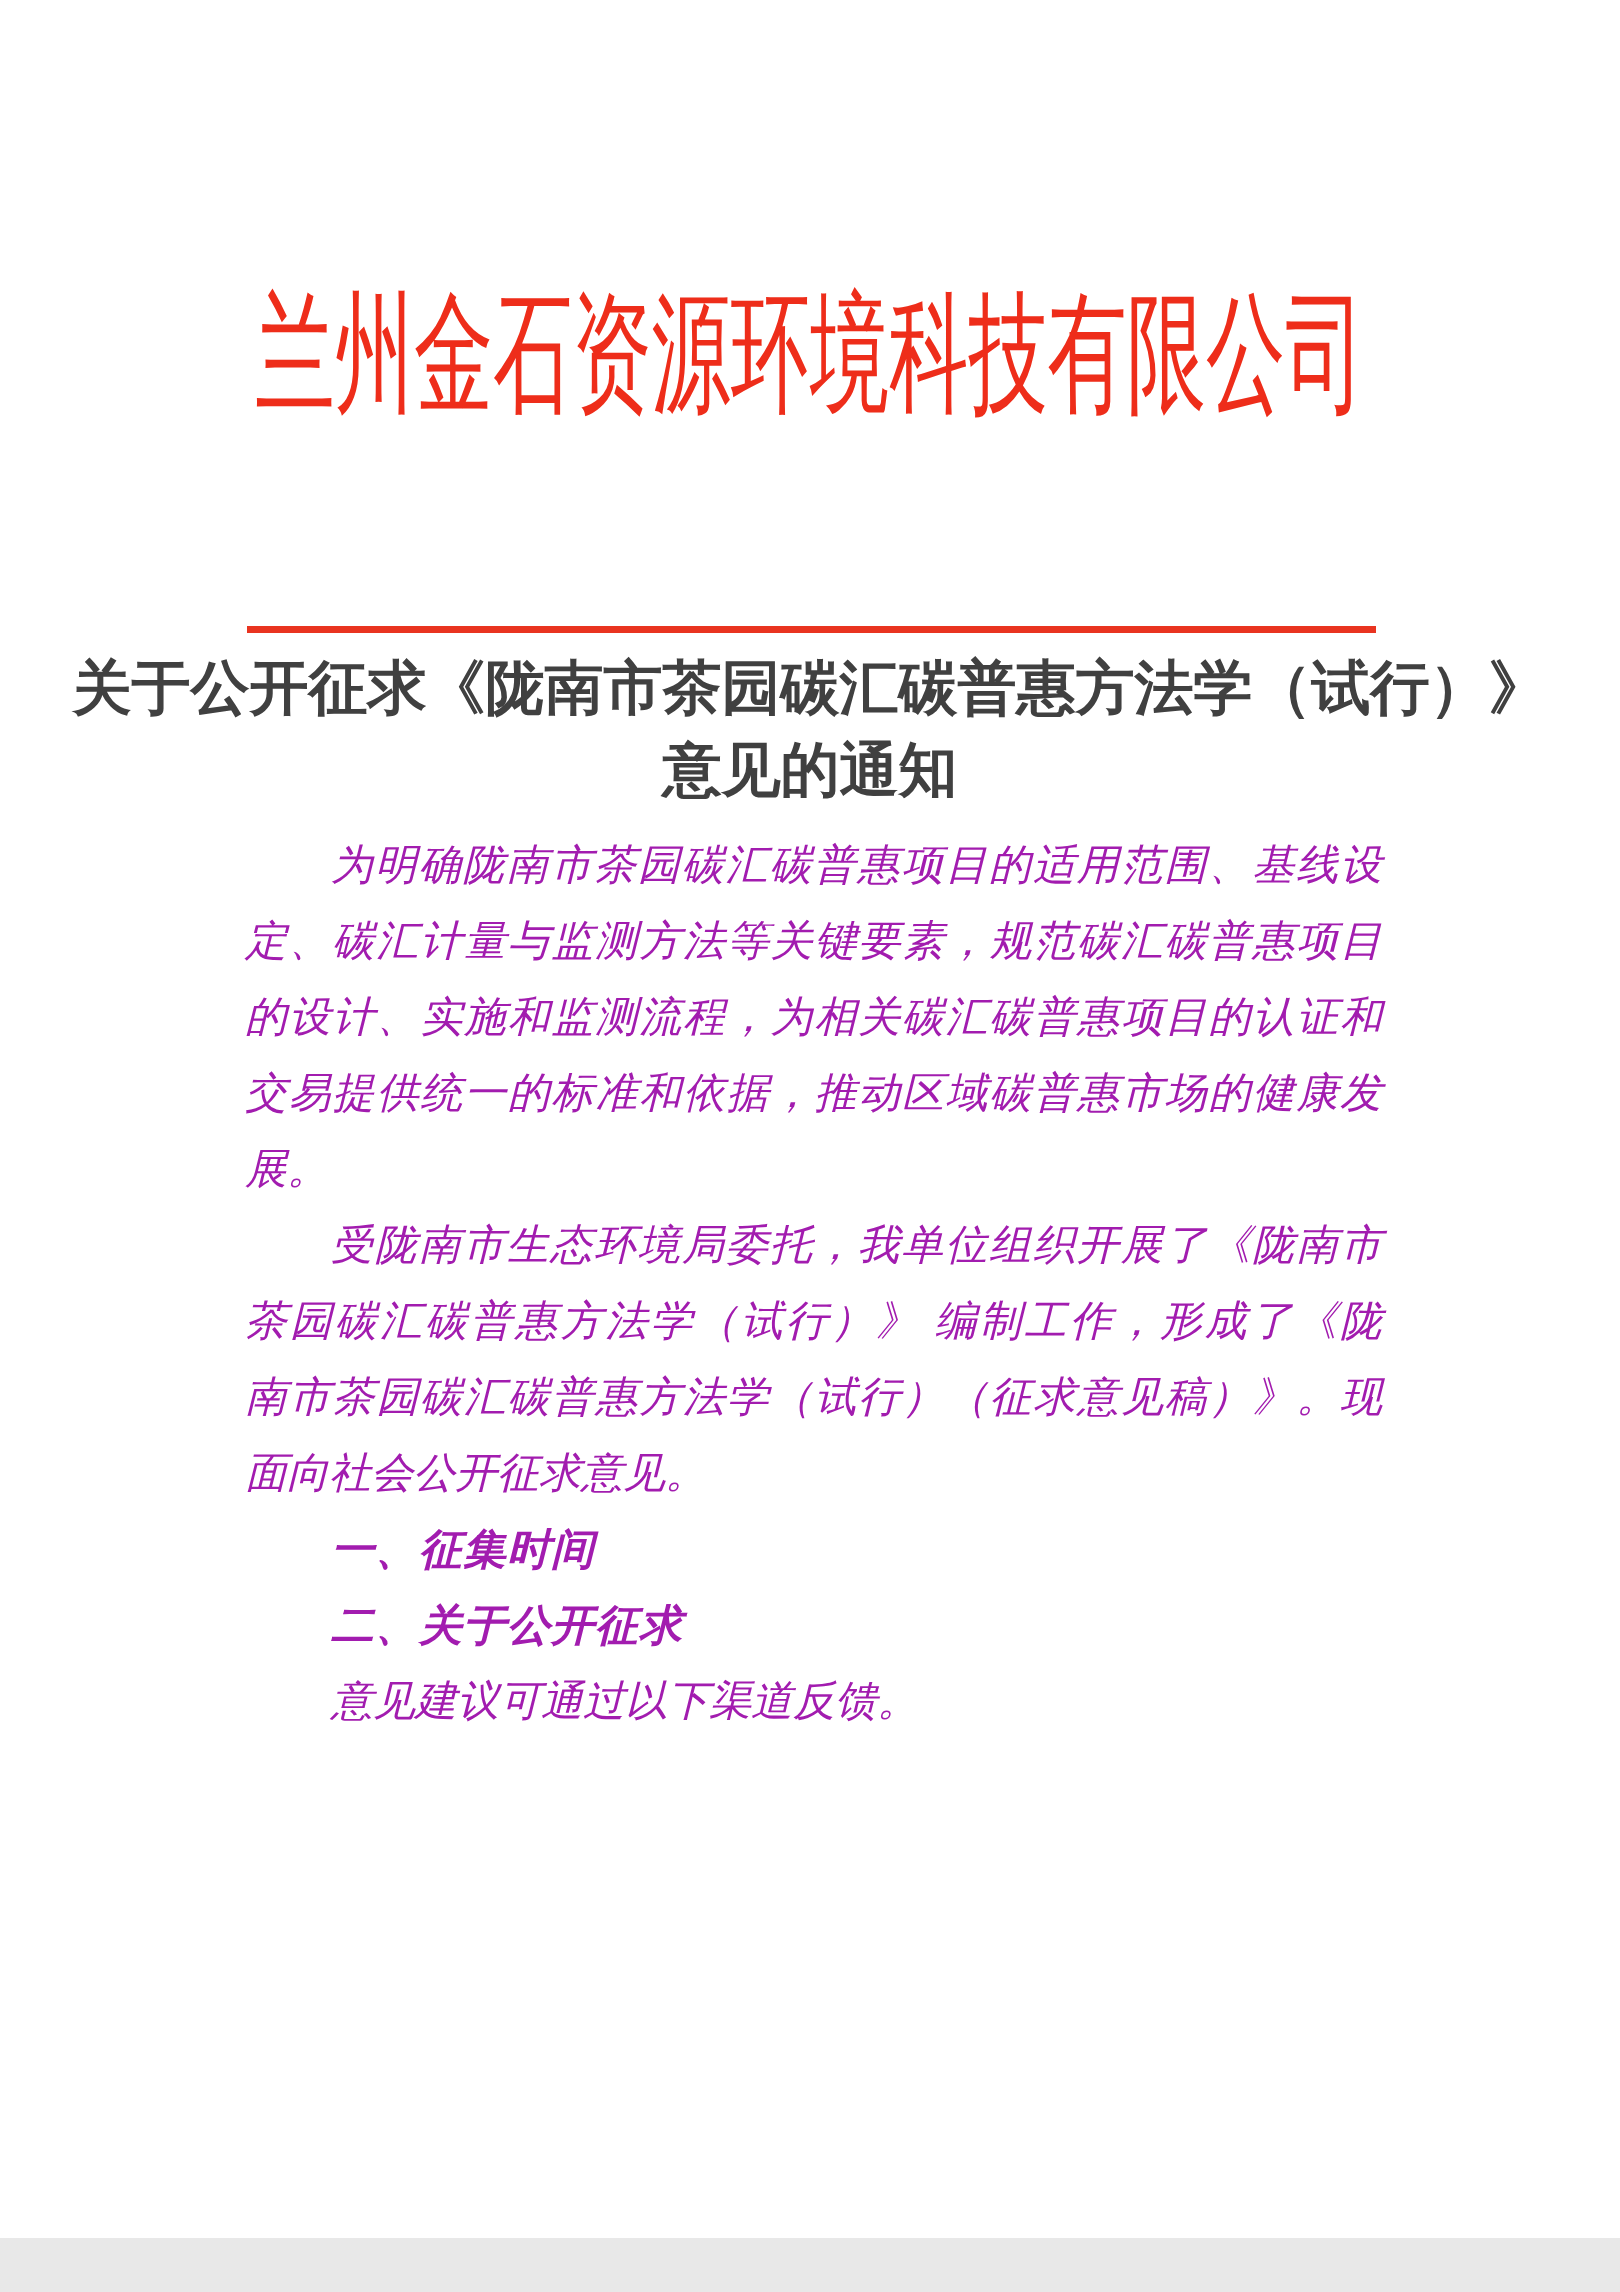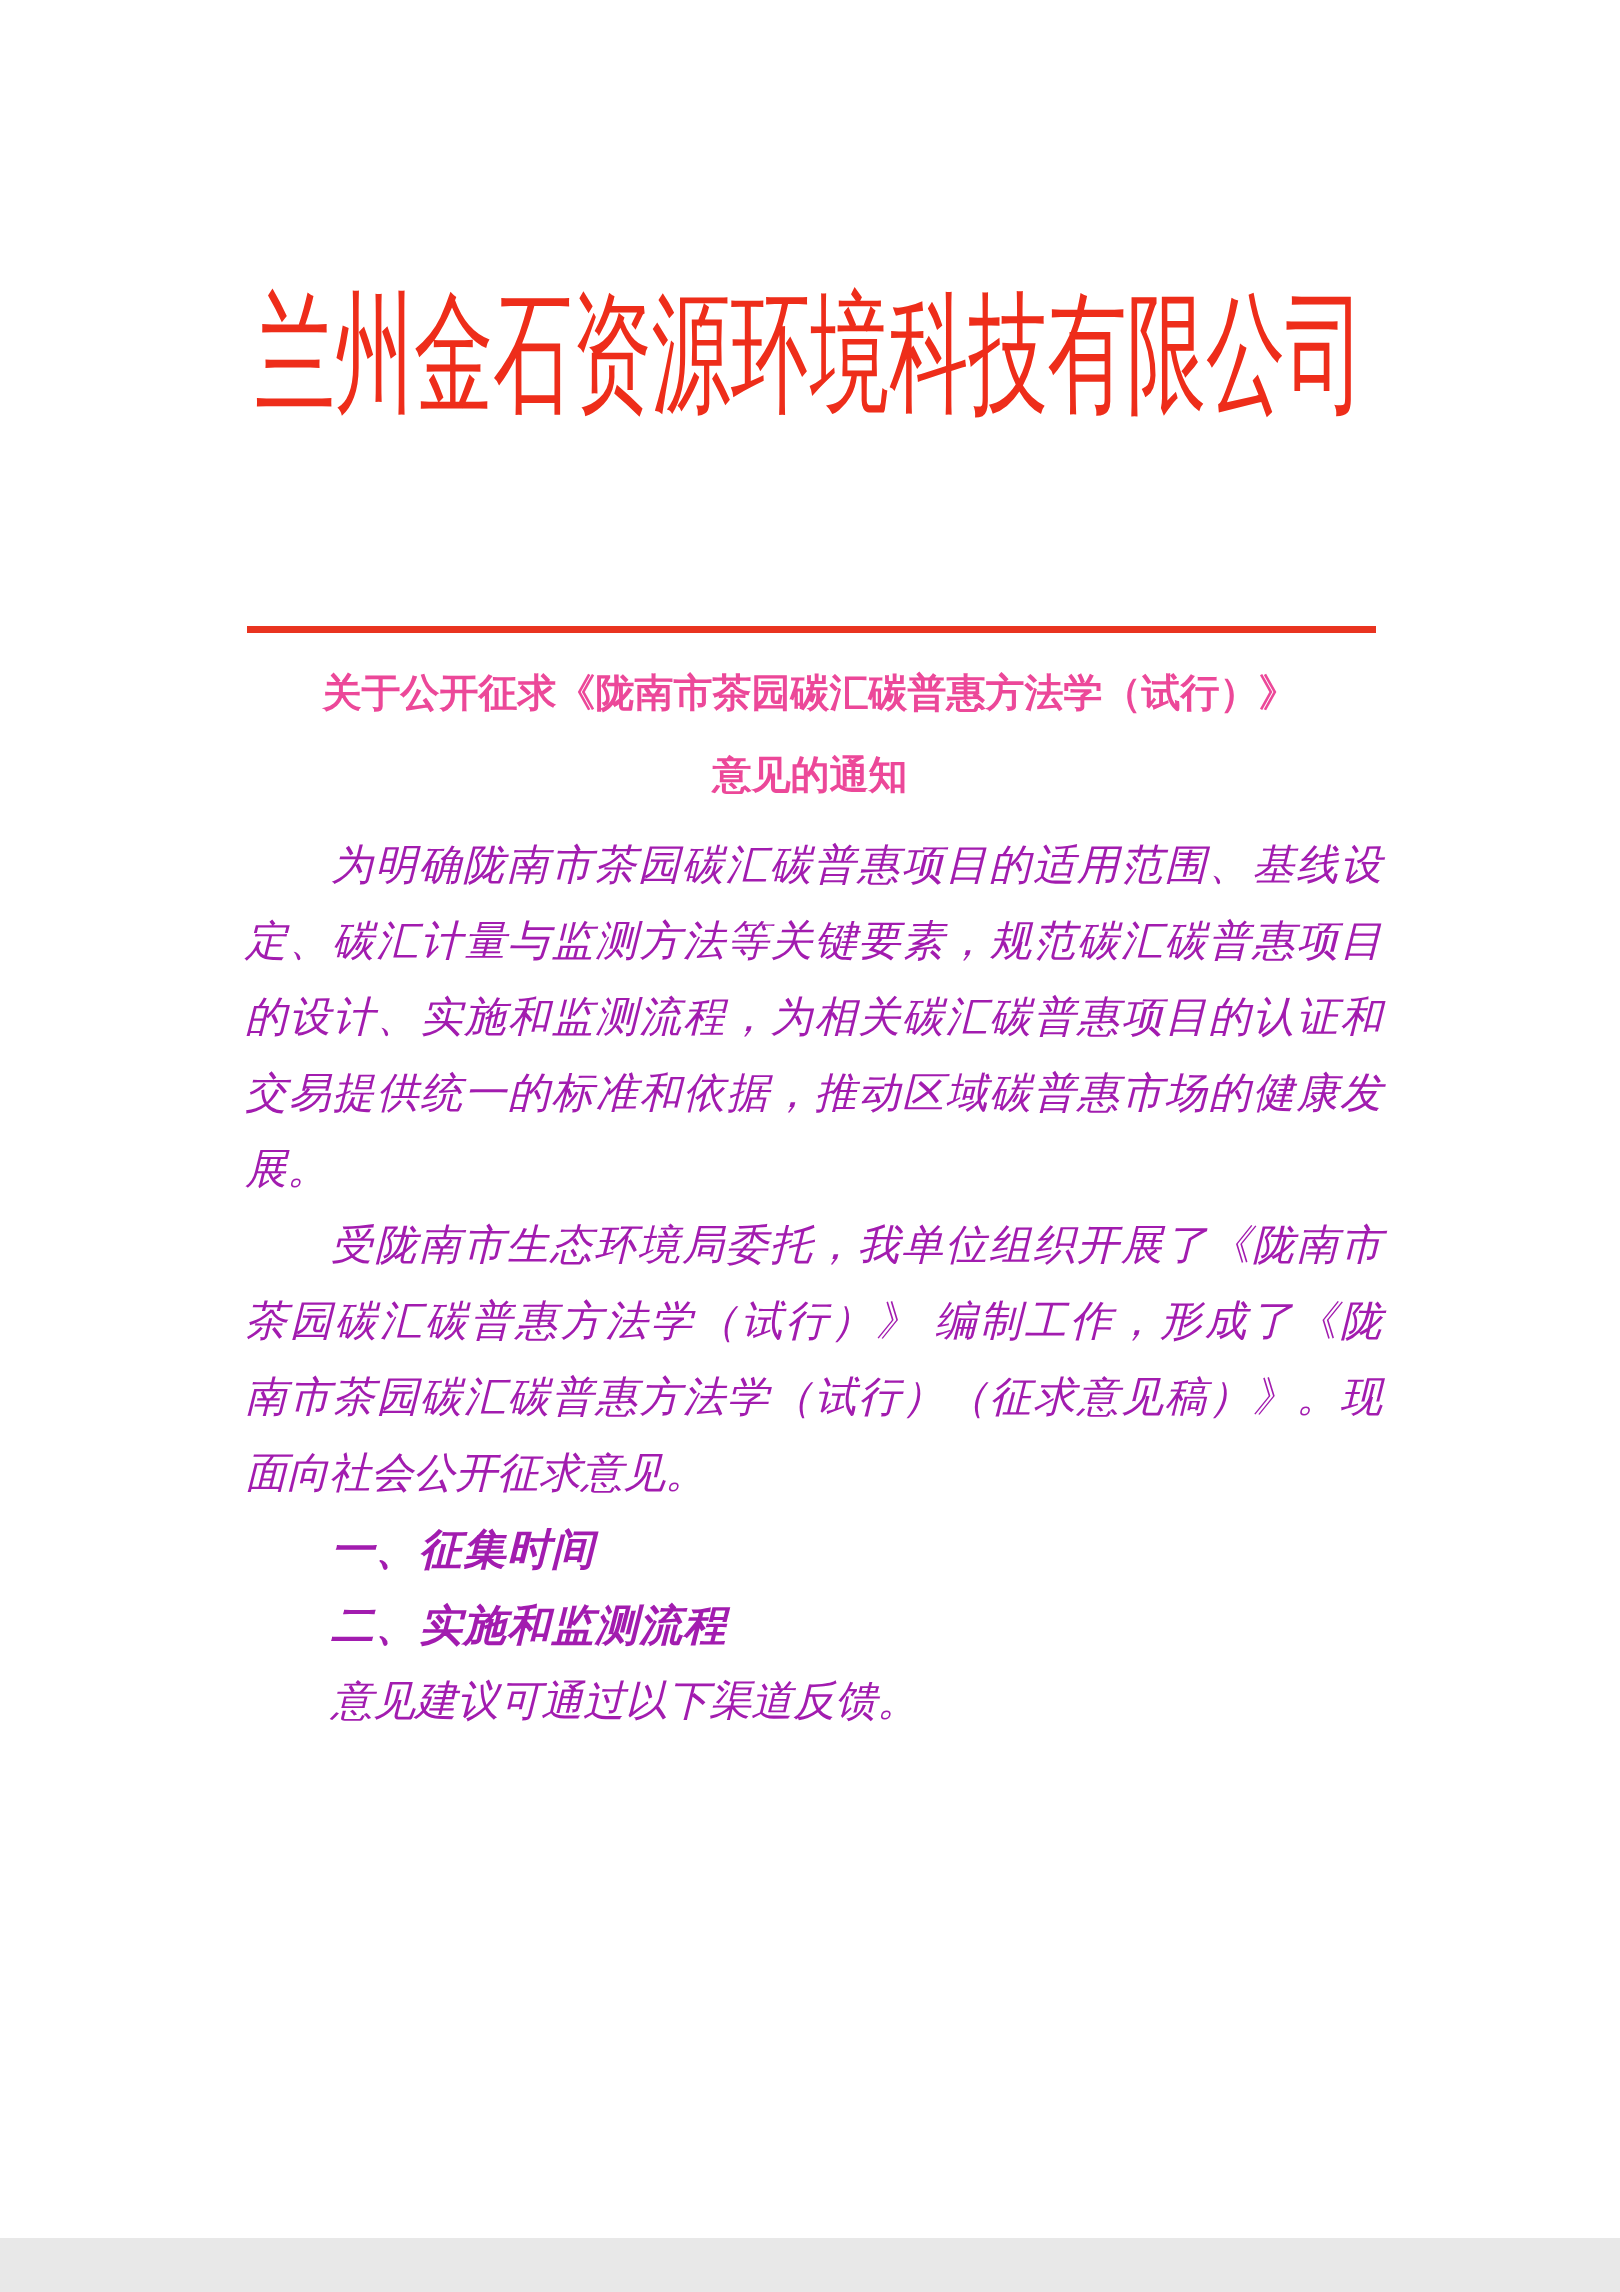--- a/index.html
+++ b/index.html
@@ -39,25 +39,25 @@
     height: 6.9px;
     background: #e93420;
   }
   
   .doc-title {
     position: absolute;
     top: 652px;
     left: 0;
     width: 100%;
     text-align: center;
-    font-size: 39px;
+    font-size: 59px;
     font-weight: 700;
     line-height: 82px;
-    font-family: Liberation Serif, serif;
-    color: #ec4899;
+    font-family: Liberation Mono, monospace;
+    color: #404040;
   }
   .doc-title .t-line {
     white-space: nowrap;
   }
   
   .body-block {
     position: absolute;
     top: 827px;
     left: 245px;
     width: 1137px;
@@ -104,18 +104,18 @@
       <div class="line justify indent">为明确陇南市茶园碳汇碳普惠项目的适用范围、基线设</div>
       <div class="line justify">定、碳汇计量与监测方法等关键要素，规范碳汇碳普惠项目</div>
       <div class="line justify">的设计、实施和监测流程，为相关碳汇碳普惠项目的认证和</div>
       <div class="line justify">交易提供统一的标准和依据，推动区域碳普惠市场的健康发</div>
       <div class="line">展。</div>
       <div class="line justify indent">受陇南市生态环境局委托，我单位组织开展了《陇南市</div>
       <div class="line justify">茶园碳汇碳普惠方法学（试行）》 编制工作，形成了《陇</div>
       <div class="line justify">南市茶园碳汇碳普惠方法学（试行）（征求意见稿）》。现</div>
       <div class="line">面向社会公开征求意见。</div>
       <div class="line indent bold">一、征集时间</div>
-      <div class="line indent bold">二、实施和监测流程</div>
+      <div class="line indent bold">二、关于公开征求</div>
       <div class="line indent">意见建议可通过以下渠道反馈。</div>
     </div>
 
 </div>
 
 
 </body></html>

